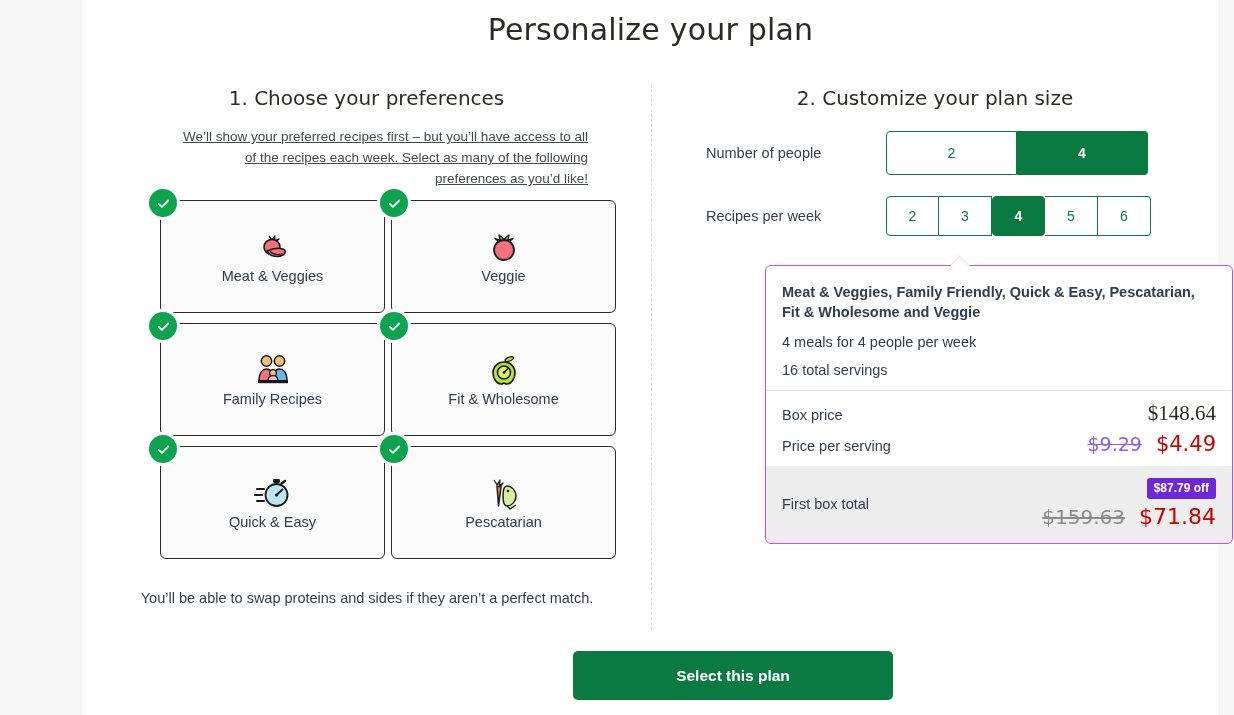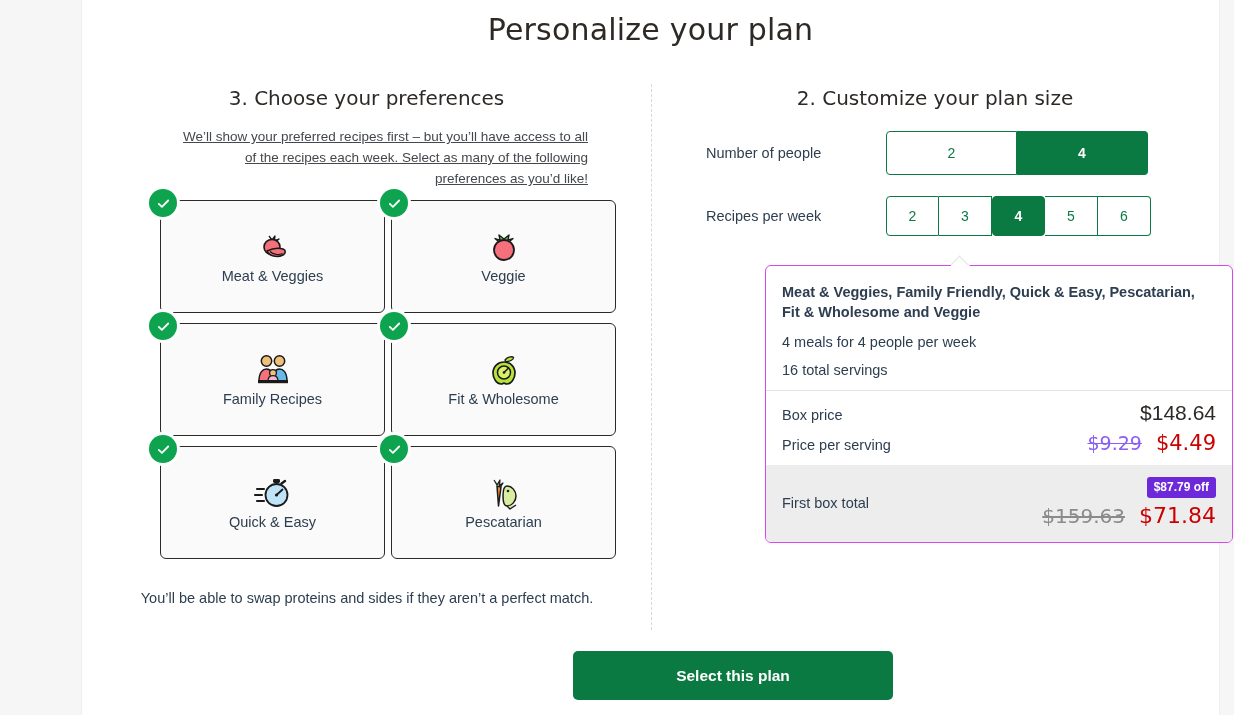--- a/index.html
+++ b/index.html
@@ -154,21 +154,21 @@
   .summary-line { font-size: 14.5px; color: #2d3e50; margin-bottom: 12px; }
   .sep { height: 1px; background: #e3e3e3; margin: 4px 0 0 0; }
   .price-rows { padding: 10px 16px 10px 16px; }
   .price-row {
     display: flex; align-items: baseline; justify-content: space-between;
     margin-bottom: 6px;
   }
   .price-row:last-child { margin-bottom: 0; }
   .price-label { font-size: 14.5px; color: #2d3e50; }
   .price-vals { display: flex; align-items: baseline; gap: 14px; }
-  .price-main { font-size: 21px; color: #2d2926; font-family: Liberation Sans, sans-serif; }
+  .price-main { font-size: 21px; color: #2d2926; font-family: Liberation Serif, serif; }
   .price-old {
     font-size: 19px; color: #8b5cf6; text-decoration: line-through;
     font-family: "DejaVu Sans", sans-serif;
   }
   .price-new { font-size: 21px; color: #cc0000; font-family: "DejaVu Sans", sans-serif; }
   .total-block {
     background: #ededed;
     border-radius: 0 0 5px 5px;
     padding: 12px 16px 14px 16px;
     display: flex; align-items: center; justify-content: space-between;
@@ -211,21 +211,21 @@
 <body>
 
 <div id="page">
   <div class="white-card">
 
     <div class="page-title">Personalize your plan</div>
 
     <div class="divider"></div>
 
     <div class="col-left">
-      <div class="col-head left-head">3. Choose your preferences</div>
+      <div class="col-head left-head">1. Choose your preferences</div>
       <div class="left-sub">We’ll show your preferred recipes first – but you’ll have access to all of the recipes each week. Select as many of the following preferences as you’d like!</div>
 
       <div class="pref-grid">
 
         <div class="pref-card">
           <div class="pref-check">
             <svg width="15" height="15" viewBox="0 0 16 16">
                 <path d="M3 8.4 L6.3 11.5 L13 4.8" stroke="#ffffff" stroke-width="1.9" fill="none" stroke-linecap="round" stroke-linejoin="round"></path>
               </svg>
           </div>

